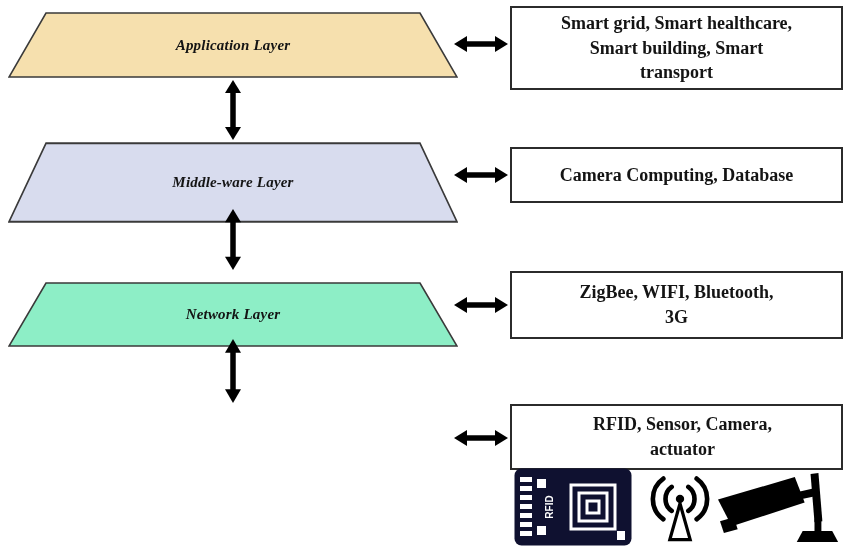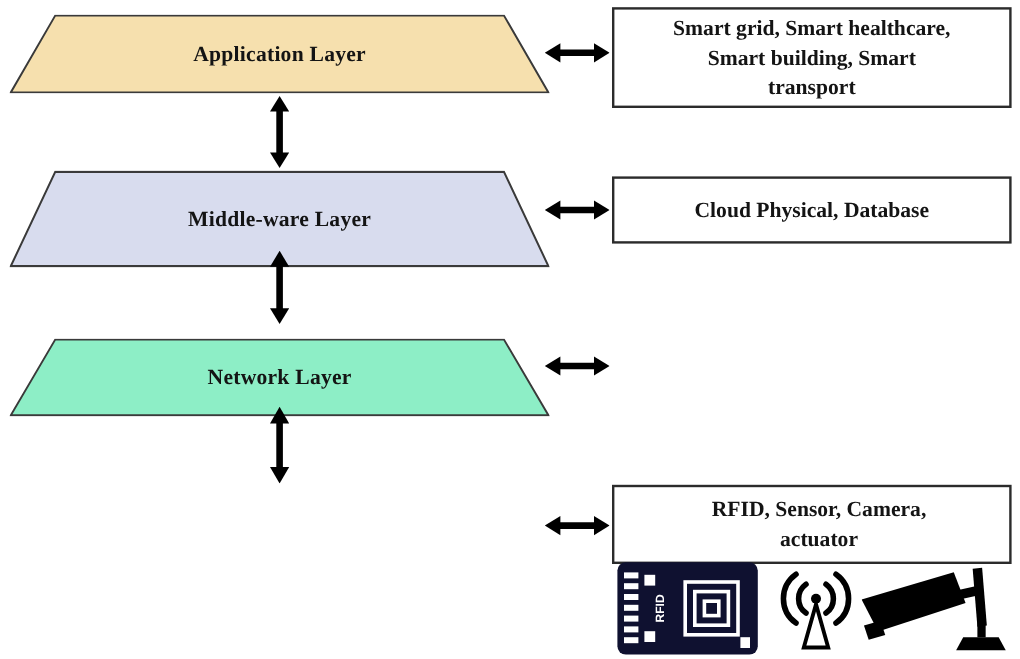--- a/index.html
+++ b/index.html
@@ -5,21 +5,21 @@
   html,body{margin:0;padding:0;background:#ffffff;}
   .canvas{
     position:relative;width:850px;height:549px;background:#ffffff;overflow:hidden;
     font-family:"Liberation Serif", serif;color:#141414;
   }
   .trap{position:absolute;left:8px;width:450px;height:66px;}
   .trap svg{position:absolute;left:0;top:0;width:100%;height:100%;}
   .trap .lbl{
     position:absolute;left:0;top:0;right:0;bottom:0;
     display:flex;align-items:center;justify-content:center;
-    font-weight:bold;font-size:18px;letter-spacing:.2px;
+    font-weight:bold;font-size:15px;letter-spacing:.2px;font-style:italic;
   }
   .box{
     position:absolute;left:510px;width:333px;background:#ffffff;
     border:2px solid #2b2b2b;box-sizing:border-box;
     display:flex;align-items:center;justify-content:center;text-align:center;
     font-weight:bold;font-size:18px;line-height:1.38;white-space:pre-line;
     padding:2px 8px;
   }
   .arrow{position:absolute;}
   .arrow svg{display:block;width:100%;height:100%;}
@@ -62,21 +62,21 @@
     </svg>
     <div class="lbl">Middle-ware Layer</div>
   </div>
   <div class="arrow" style="left:454px;top:164px;width:54px;height:22px;">
     <svg viewBox="0 0 54 22">
       <line x1="9" y1="11" x2="45" y2="11" stroke="#000" stroke-width="5.5"></line>
       <polygon points="0,11 13,3 13,19" fill="#000"></polygon>
       <polygon points="54,11 41,3 41,19" fill="#000"></polygon>
     </svg>
   </div>
-  <div class="box" style="top:147px;height:56px;">Cloud Physical, Database</div>
+  <div class="box" style="top:147px;height:56px;">Camera Computing, Database</div>
 
   <div class="arrow" style="left:221px;top:209px;width:24px;height:61px;">
     <svg viewBox="0 0 24 60" preserveAspectRatio="none">
       <line x1="12" y1="9" x2="12" y2="51" stroke="#000" stroke-width="5.5"></line>
       <polygon points="12,0 4,13 20,13" fill="#000"></polygon>
       <polygon points="12,60 4,47 20,47" fill="#000"></polygon>
     </svg>
   </div>
 
   <div class="trap" style="top:282px;height:65px;">
@@ -85,20 +85,22 @@
     </svg>
     <div class="lbl">Network Layer</div>
   </div>
   <div class="arrow" style="left:454px;top:294px;width:54px;height:22px;">
     <svg viewBox="0 0 54 22">
       <line x1="9" y1="11" x2="45" y2="11" stroke="#000" stroke-width="5.5"></line>
       <polygon points="0,11 13,3 13,19" fill="#000"></polygon>
       <polygon points="54,11 41,3 41,19" fill="#000"></polygon>
     </svg>
   </div>
+  <div class="box" style="top:271px;height:68px;">ZigBee, WIFI, Bluetooth,
+3G</div>
 
   <div class="arrow" style="left:221px;top:339px;width:24px;height:64px;">
     <svg viewBox="0 0 24 60" preserveAspectRatio="none">
       <line x1="12" y1="9" x2="12" y2="51" stroke="#000" stroke-width="5.5"></line>
       <polygon points="12,0 4,13 20,13" fill="#000"></polygon>
       <polygon points="12,60 4,47 20,47" fill="#000"></polygon>
     </svg>
   </div>
 
   <div class="arrow" style="left:454px;top:427px;width:54px;height:22px;">

